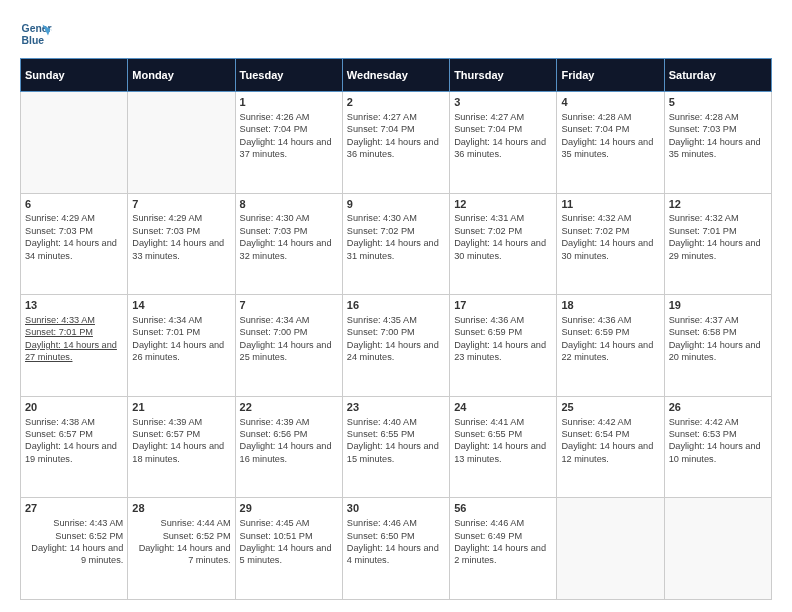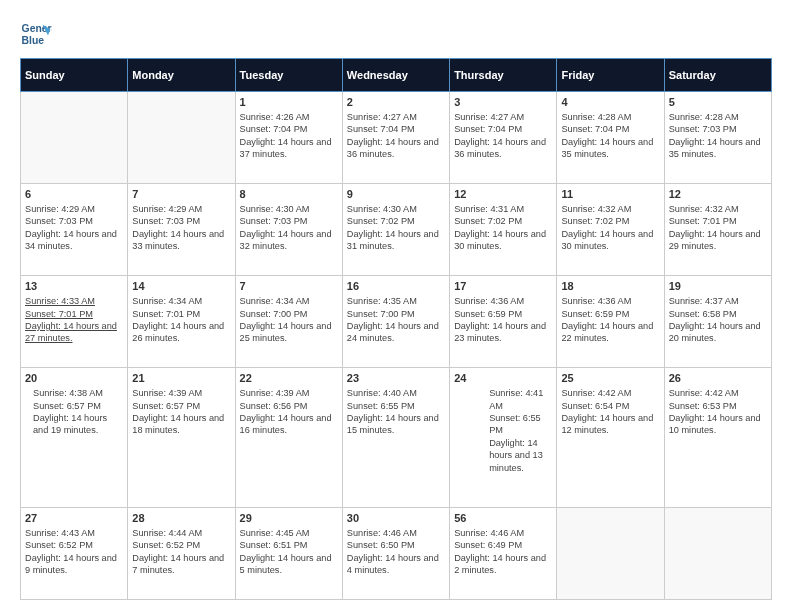--- a/index.html
+++ b/index.html
@@ -237,21 +237,21 @@
           <td>
             <span class="day-num">19</span>
             <div class="day-info" style="white-space: pre-line;">Sunrise: 4:37 AM
 Sunset: 6:58 PM
 Daylight: 14 hours and 20 minutes.</div>
           </td>
         </tr>
         <tr>
           <td>
             <span class="day-num">20</span>
-            <div class="day-info" style="white-space: pre-line; margin-left: 8px;">Sunrise: 4:38 AM
+            <div class="day-info" style="white-space: pre-line;">Sunrise: 4:38 AM
 Sunset: 6:57 PM
 Daylight: 14 hours and 19 minutes.</div>
           </td>
           <td>
             <span class="day-num">21</span>
             <div class="day-info" style="white-space: pre-line;">Sunrise: 4:39 AM
 Sunset: 6:57 PM
 Daylight: 14 hours and 18 minutes.</div>
           </td>
           <td>
@@ -261,54 +261,54 @@
 Daylight: 14 hours and 16 minutes.</div>
           </td>
           <td>
             <span class="day-num">23</span>
             <div class="day-info" style="white-space: pre-line;">Sunrise: 4:40 AM
 Sunset: 6:55 PM
 Daylight: 14 hours and 15 minutes.</div>
           </td>
           <td>
             <span class="day-num">24</span>
-            <div class="day-info" style="white-space: pre-line; margin-left: 35px;">Sunrise: 4:41 AM
+            <div class="day-info" style="white-space: pre-line;">Sunrise: 4:41 AM
 Sunset: 6:55 PM
 Daylight: 14 hours and 13 minutes.</div>
           </td>
           <td>
             <span class="day-num">25</span>
             <div class="day-info" style="white-space: pre-line;">Sunrise: 4:42 AM
 Sunset: 6:54 PM
 Daylight: 14 hours and 12 minutes.</div>
           </td>
           <td>
             <span class="day-num">26</span>
             <div class="day-info" style="white-space: pre-line;">Sunrise: 4:42 AM
 Sunset: 6:53 PM
 Daylight: 14 hours and 10 minutes.</div>
           </td>
         </tr>
         <tr>
           <td>
             <span class="day-num">27</span>
-            <div class="day-info" style="white-space: pre-line;">Sunrise: 4:43 AM
+            <div class="day-info" style="white-space: pre-line; text-align: right;">Sunrise: 4:43 AM
 Sunset: 6:52 PM
 Daylight: 14 hours and 9 minutes.</div>
           </td>
           <td>
             <span class="day-num">28</span>
-            <div class="day-info" style="white-space: pre-line;">Sunrise: 4:44 AM
+            <div class="day-info" style="white-space: pre-line; text-align: right;">Sunrise: 4:44 AM
 Sunset: 6:52 PM
 Daylight: 14 hours and 7 minutes.</div>
           </td>
           <td>
             <span class="day-num">29</span>
             <div class="day-info" style="white-space: pre-line;">Sunrise: 4:45 AM
-Sunset: 6:51 PM
+Sunset: 10:51 PM
 Daylight: 14 hours and 5 minutes.</div>
           </td>
           <td>
             <span class="day-num">30</span>
             <div class="day-info" style="white-space: pre-line;">Sunrise: 4:46 AM
 Sunset: 6:50 PM
 Daylight: 14 hours and 4 minutes.</div>
           </td>
           <td>
             <span class="day-num">56</span>

